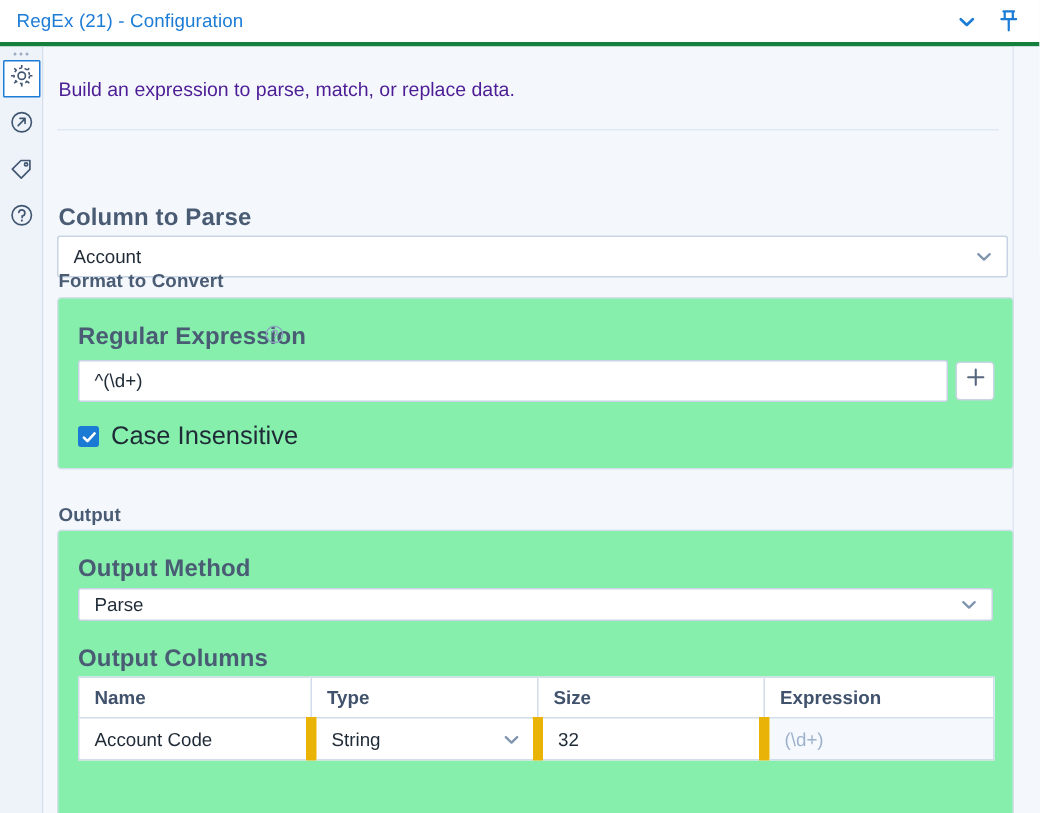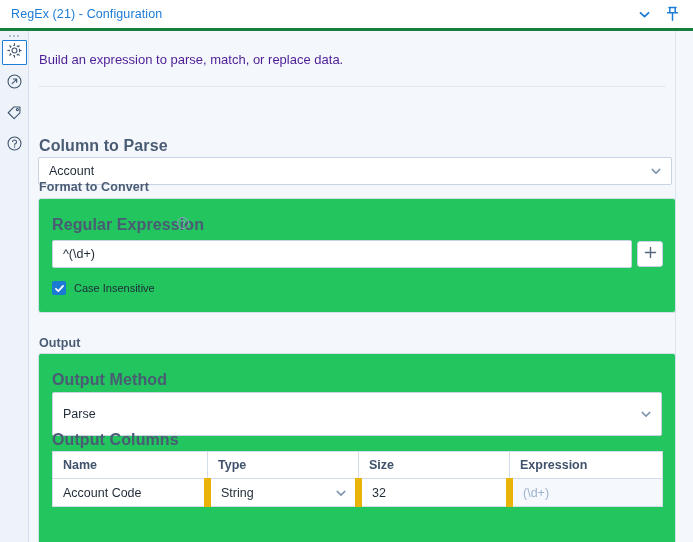--- a/index.html
+++ b/index.html
@@ -126,21 +126,21 @@
   }
   .select-chev {
     position: absolute; right: 9px; top: 50%;
     transform: translateY(-50%);
     display: flex; align-items: center;
   }
 
   
   .card {
     position: absolute;
-    background: #22c55e;
+    background: #86efac;
     border: 1px solid #d4dfec;
     border-radius: 3px;
   }
 
   
   .textinput {
     position: absolute;
     background: #ffffff;
     border: 1px solid #c8d4e3;
     border-radius: 2px;
@@ -166,21 +166,21 @@
     display: flex; align-items: center;
     cursor: pointer;
   }
   .cbox {
     width: 14px; height: 14px;
     background: #1a7ad4;
     border: 1px solid #1a7ad4;
     border-radius: 2px;
     display: flex; align-items: center; justify-content: center;
   }
-  .cblabel { margin-left: 8px; font-size: 11px; color: #1f2a37; }
+  .cblabel { margin-left: 8px; font-size: 17px; color: #1f2a37; }
 
   
   .helpicon { display: inline-flex; vertical-align: middle; cursor: pointer; }
 
   
   .tbl {
     position: absolute;
     border: 1px solid #d2dcea;
     border-collapse: collapse;
     background: #ffffff;
@@ -352,21 +352,21 @@
           <span class="cblabel">Case Insensitive</span>
         </div>
       </div>
 
       <div class="section-label" style="position:absolute; left:10px; top:305px;">Output</div>
 
       <div class="card" style="left:9px; top:322px; width:638px; height:192px;">
 
         <div class="field-label" style="position:absolute; left:13px; top:17px;">Output Method</div>
 
-        <div class="select" style="position:absolute; left:13px; top:38px; width:610px; height:44px;">
+        <div class="select" style="position:absolute; left:13px; top:38px; width:610px; height:22px;">
           <span class="select-value">Parse</span>
           <span class="select-chev">
             <svg width="12" height="12" viewBox="0 0 12 12">
               <path d="M2.2 4.4 L6 8.1 L9.8 4.4" fill="none" stroke="#7e93ad" stroke-width="1.5" stroke-linecap="round" stroke-linejoin="round"></path>
             </svg>
           </span>
         </div>
 
         <div class="field-label" style="position:absolute; left:13px; top:77px;">Output Columns</div>
 

